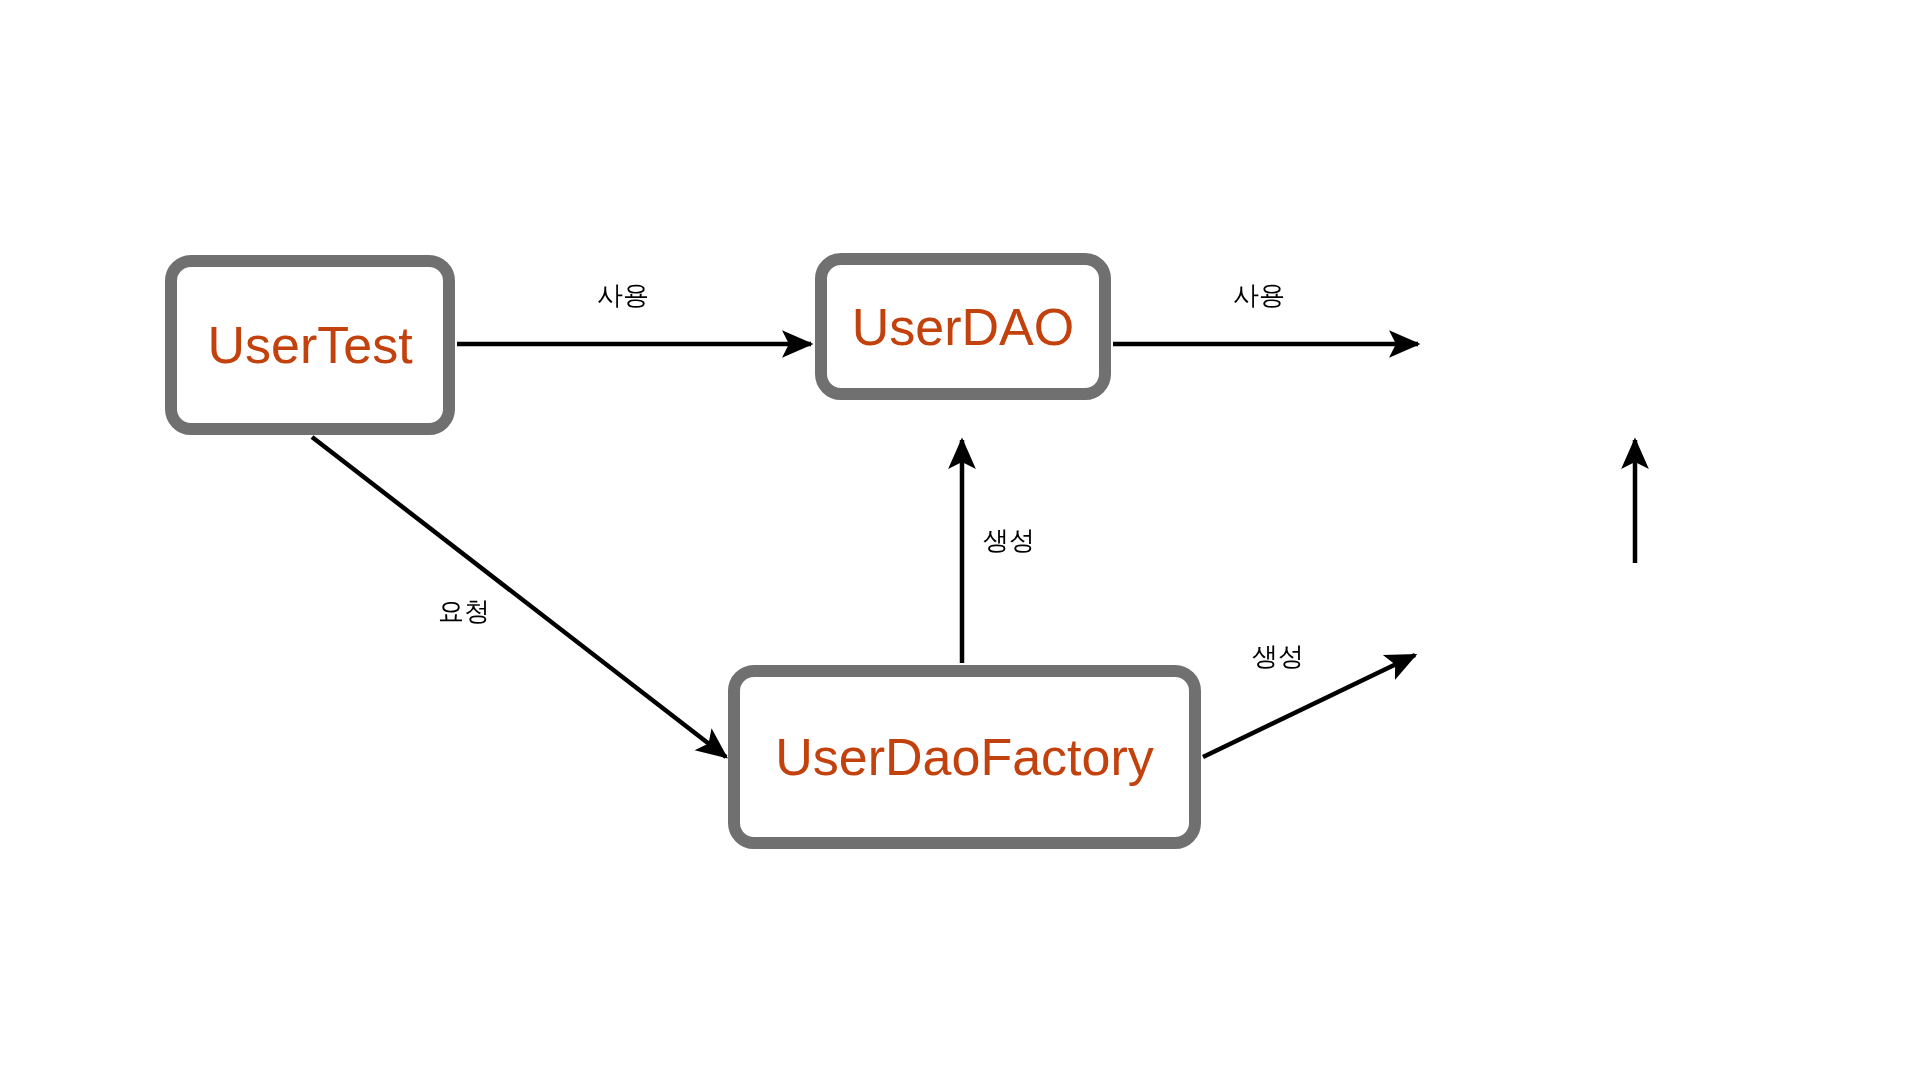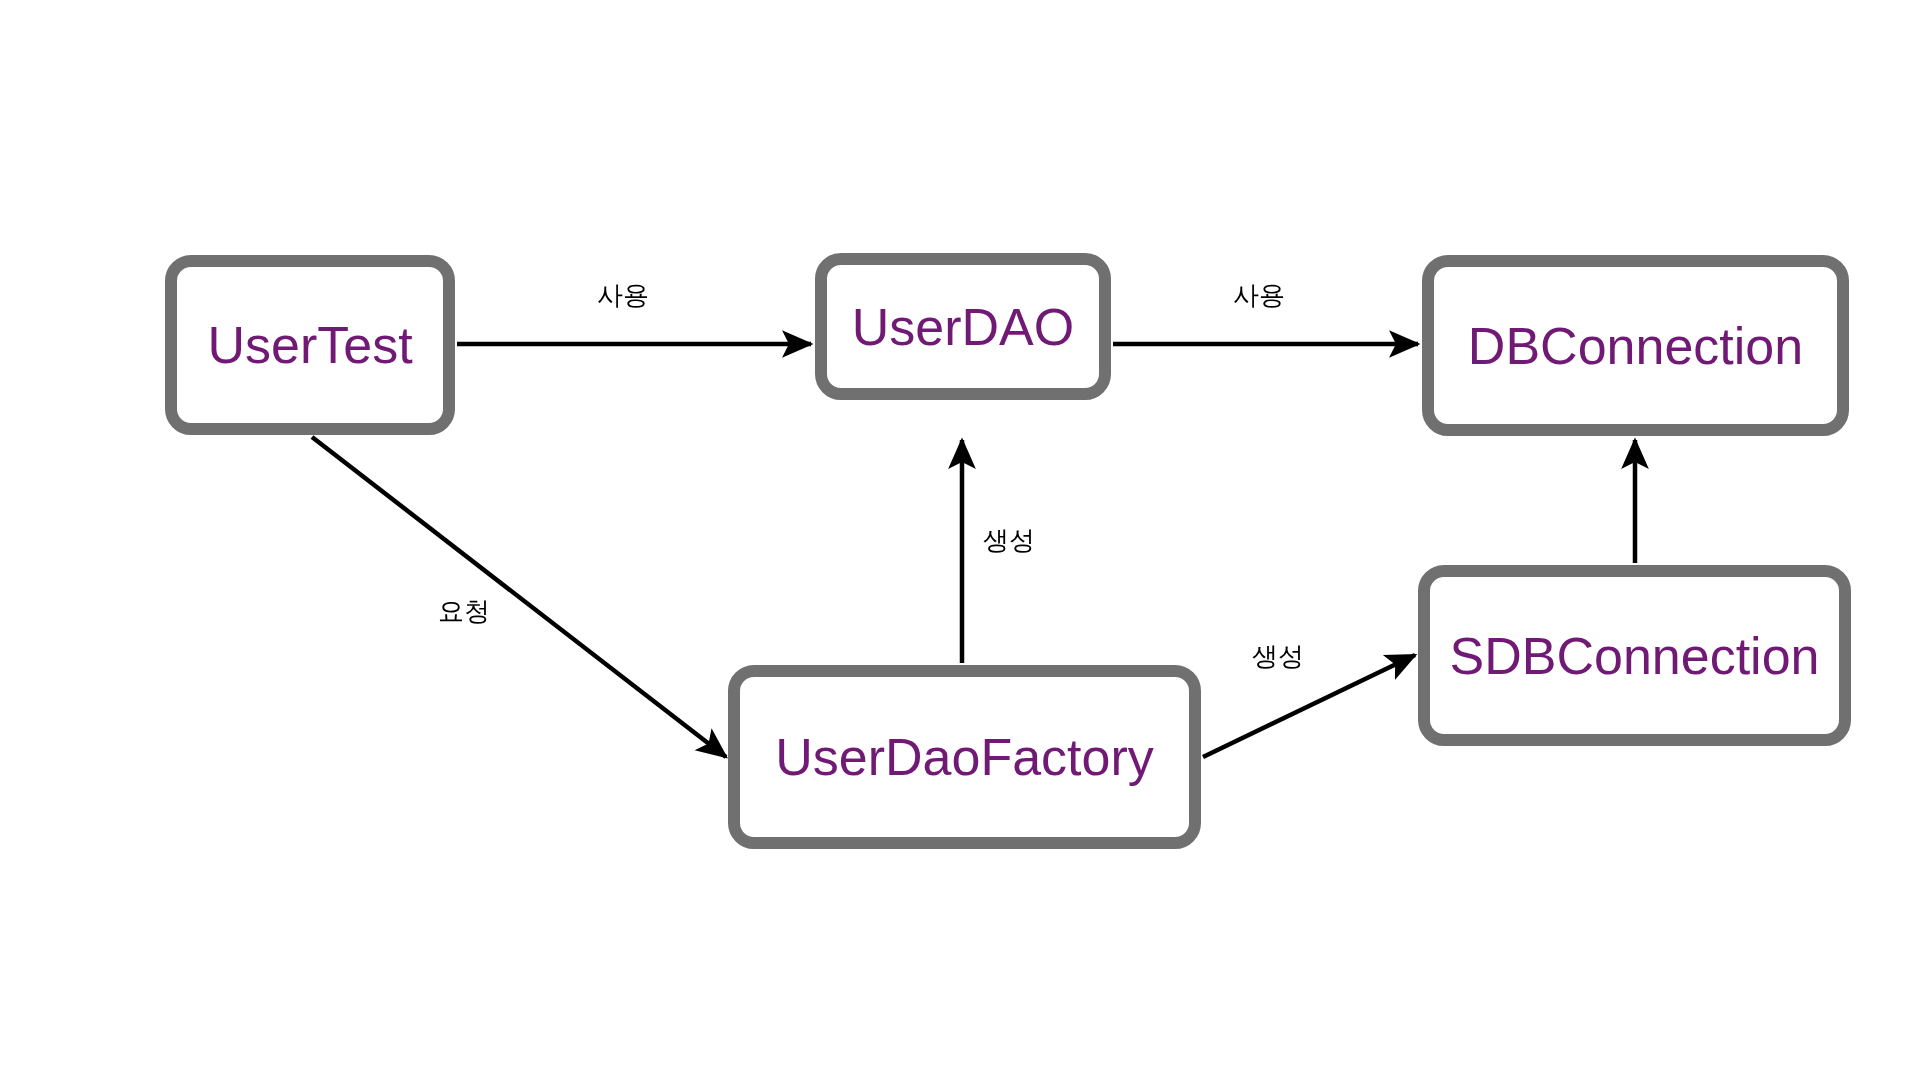--- a/index.html
+++ b/index.html
@@ -31,21 +31,21 @@
     box-sizing: border-box;
     background: #ffffff;
     border: 12px solid #707070;
     border-radius: 26px;
     display: flex;
     align-items: center;
     justify-content: center;
     z-index: 2;
   }
   .node-label {
-    color: #701a75;
+    color: #c2410c;
     font-size: 52px;
     font-weight: 400;
     line-height: 1;
     white-space: nowrap;
     letter-spacing: 0px;
   }
   
   #node-usertest        { left: 165px; top: 255px; width: 290px; height: 180px; }
   #node-userdao         { left: 815px; top: 253px; width: 296px; height: 147px; }
   #node-dbconnection    { left: 1422px; top: 255px; width: 427px; height: 181px; }
@@ -93,31 +93,25 @@
   </svg>
 
   <div class="node" id="node-usertest">
     <span class="node-label">UserTest</span>
   </div>
 
   <div class="node" id="node-userdao">
     <span class="node-label">UserDAO</span>
   </div>
 
-  <div class="node" id="node-dbconnection">
-    <span class="node-label">DBConnection</span>
-  </div>
 
   <div class="node" id="node-userdaofactory">
     <span class="node-label">UserDaoFactory</span>
   </div>
 
-  <div class="node" id="node-sdbconnection">
-    <span class="node-label">SDBConnection</span>
-  </div>
 
   <div class="edge-label" id="edge-label-usage-1">사용</div>
 
   <div class="edge-label" id="edge-label-usage-2">사용</div>
 
   <div class="edge-label" id="edge-label-request">요청</div>
 
   <div class="edge-label" id="edge-label-create-1">생성</div>
 
   <div class="edge-label" id="edge-label-create-2">생성</div>

